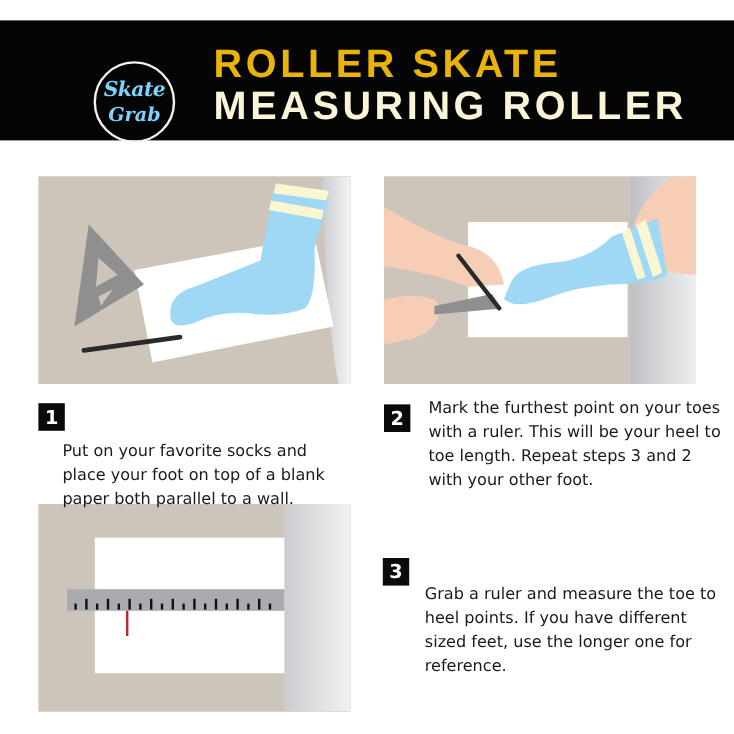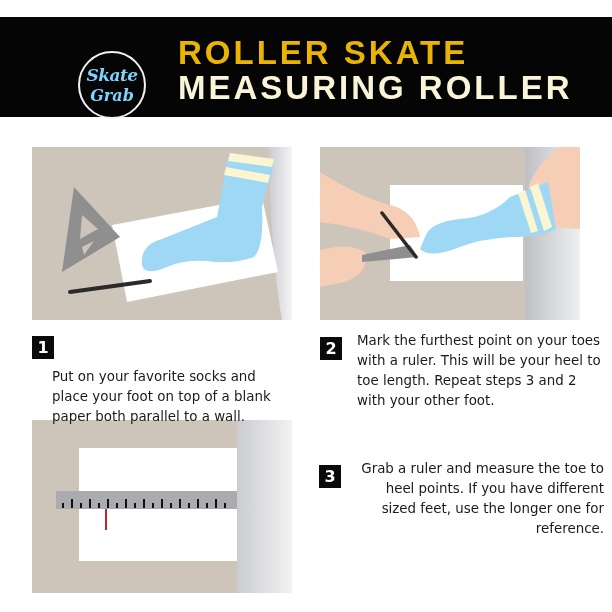--- a/index.html
+++ b/index.html
@@ -25,21 +25,21 @@
 
   .step { position:absolute; }
   .badge { position:absolute; width:22px; height:23px; background:#0a0a0a; color:#fff; font-weight:bold;
      font-size:16px; line-height:23px; text-align:center; font-family:"DejaVu Sans", sans-serif; }
   .step-text { position:absolute; font-size:13.4px; line-height:20px; color:#1a1a1a; font-family:"DejaVu Sans", sans-serif; }
   .s1 .badge { left:32px; top:336px; }
   .s1 .step-text { left:52px; top:331px; width:240px;margin-top:36px; }
   .s2 .badge { left:320px; top:337px; }
   .s2 .step-text { left:357px; top:331px; width:250px; }
   .s3 .badge { left:319px; top:465px; }
-  .s3 .step-text { left:354px; top:459px; width:250px;text-align:right; }
+  .s3 .step-text { left:354px; top:486px; width:250px; }
 </style>
 </head>
 <body>
 
 <div class="header">
   <div class="logo">
     <div class="l1">Skate</div>
     <div class="l2">Grab</div>
   </div>
   <div class="title1" style="top:19px">ROLLER SKATE</div>

